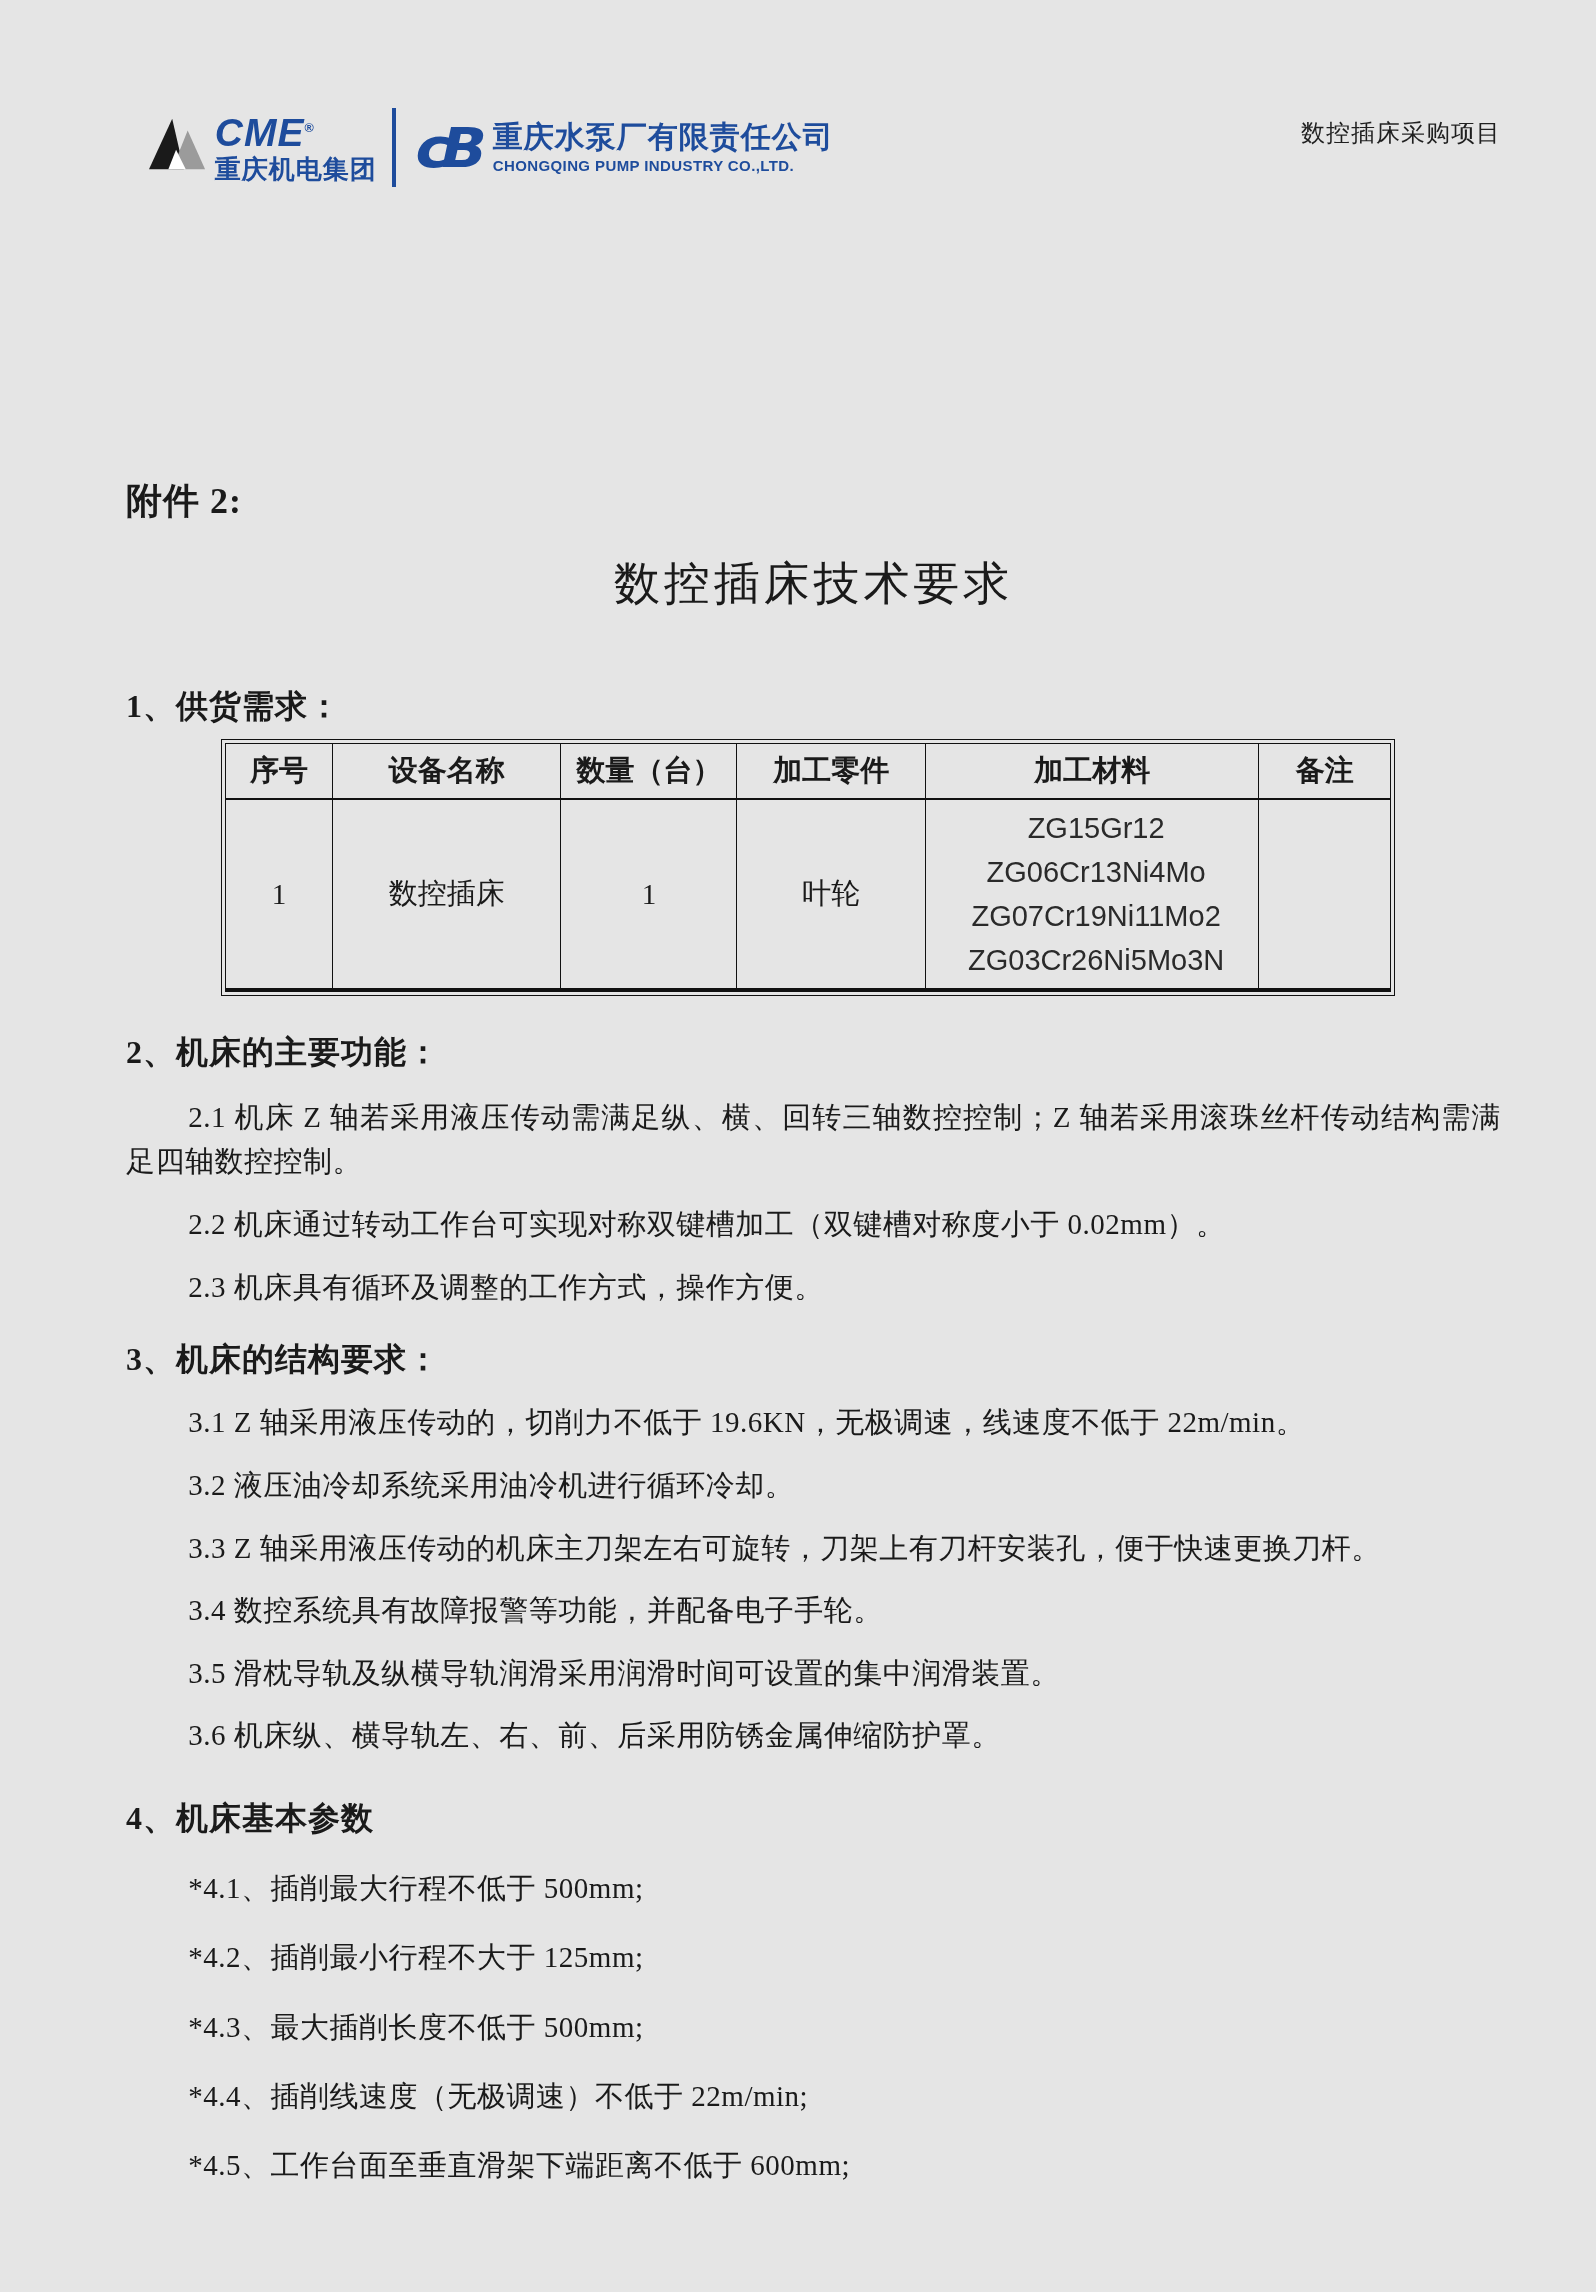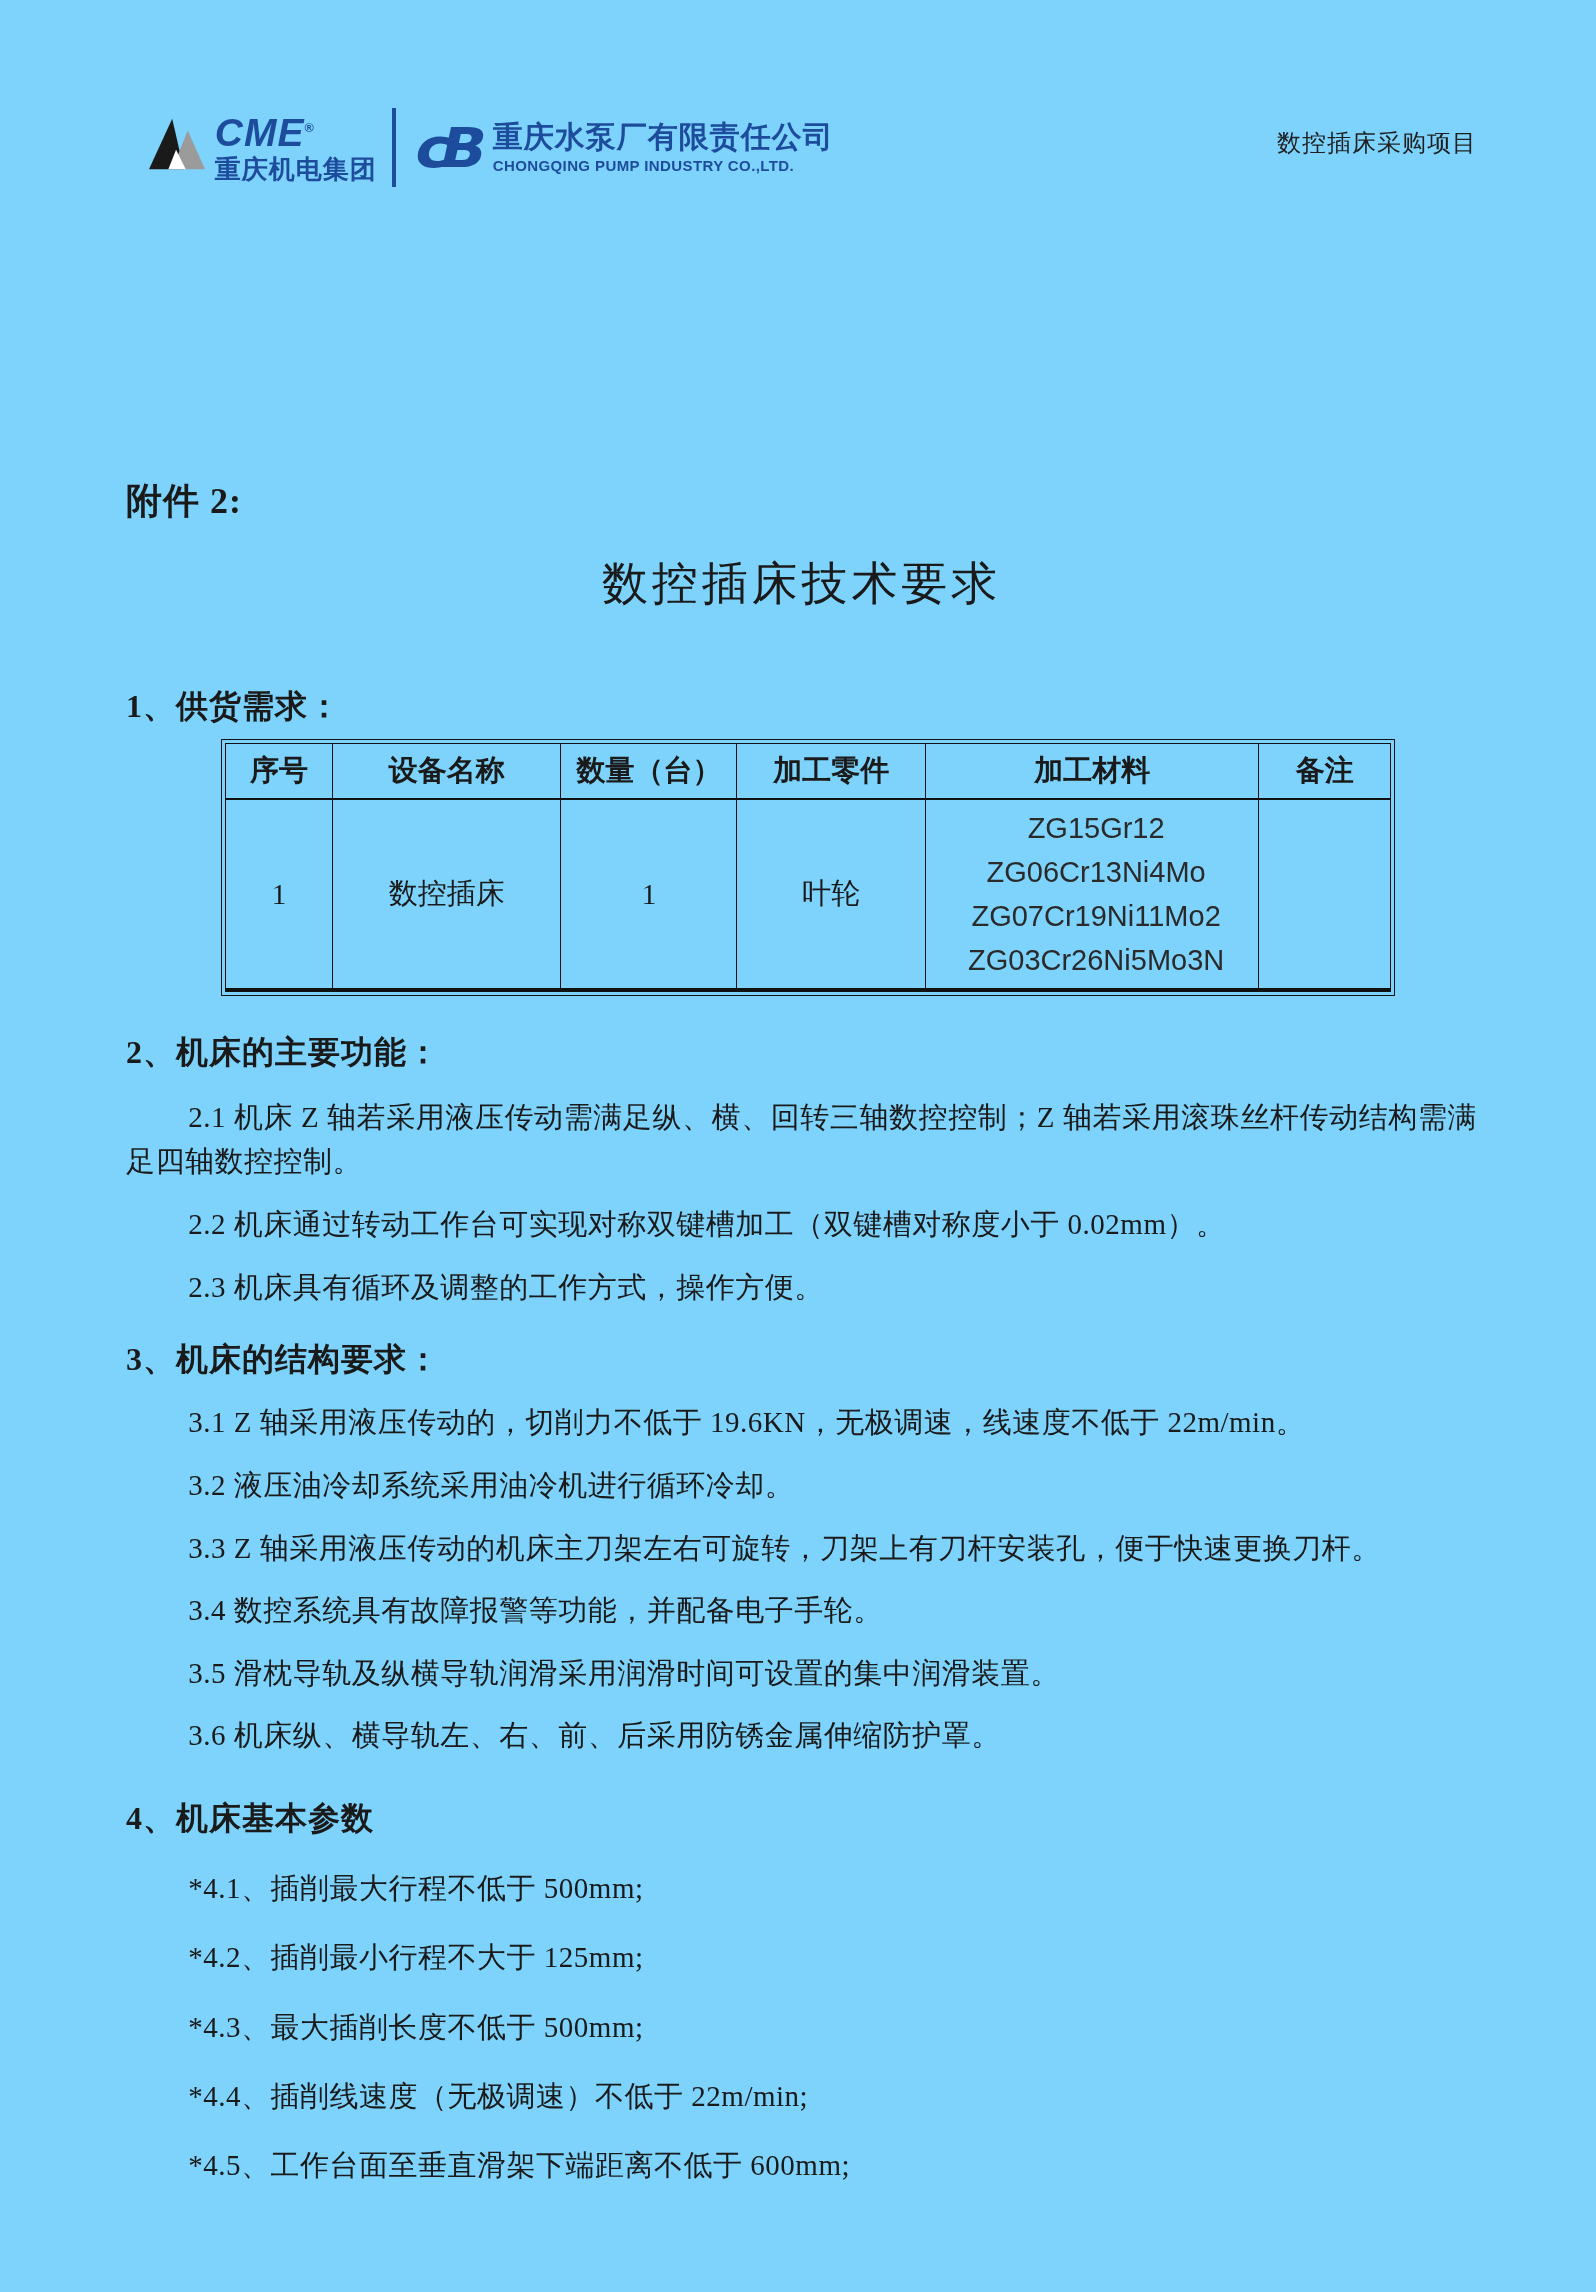--- a/index.html
+++ b/index.html
@@ -5,22 +5,22 @@
   * { margin: 0; padding: 0; box-sizing: border-box; }
   html, body { background: #ffffff; }
   body {
     font-family: "Liberation Serif", "DejaVu Serif", serif;
     color: #1a1a1a;
   }
   .page {
     position: relative;
     width: 1597px;
     height: 2292px;
-    background: #7dd3fc;
-    padding: 108px 120px 0 126px;
+    background: #e5e5e5;
+    padding: 108px 96px 0 126px;
     overflow: hidden;
   }
 
   
   .header {
     display: flex;
     justify-content: space-between;
     align-items: flex-start;
     height: 106px;
   }
@@ -75,21 +75,21 @@
     font-family: "Liberation Sans", sans-serif;
     font-weight: 700;
     font-size: 15px;
     color: #1e4c9c;
     margin-top: 3.9px;
     letter-spacing: 0.4px;
   }
   .project-label {
     font-size: 24px;
     color: #1f1f1f;
-    margin-top: 19px;
+    margin-top: 9px;
     letter-spacing: 1px;
   }
 
   
   .attachment {
     margin-top: 263px;
     font-size: 36px;
     letter-spacing: 1px;
     font-weight: bold;
   }

